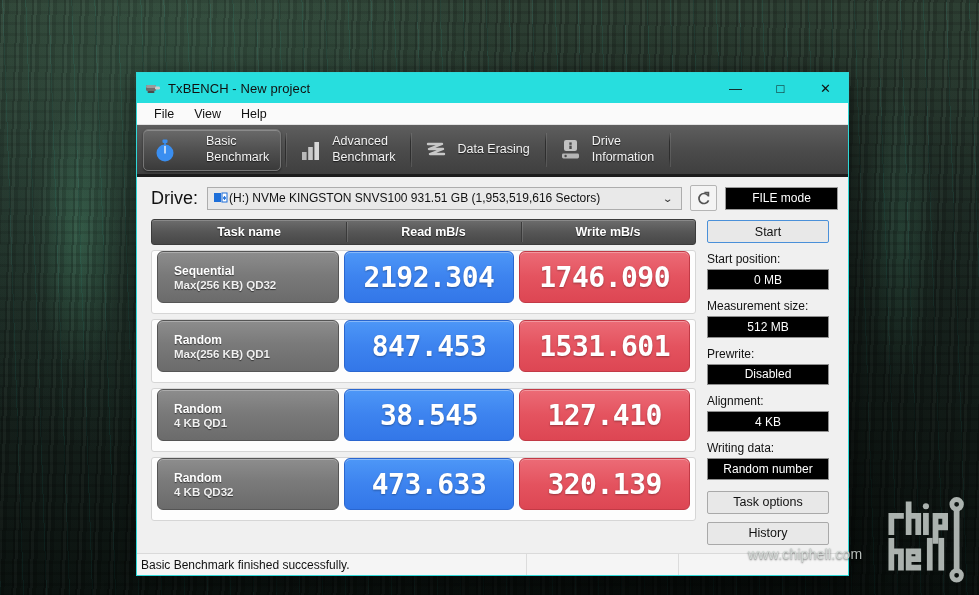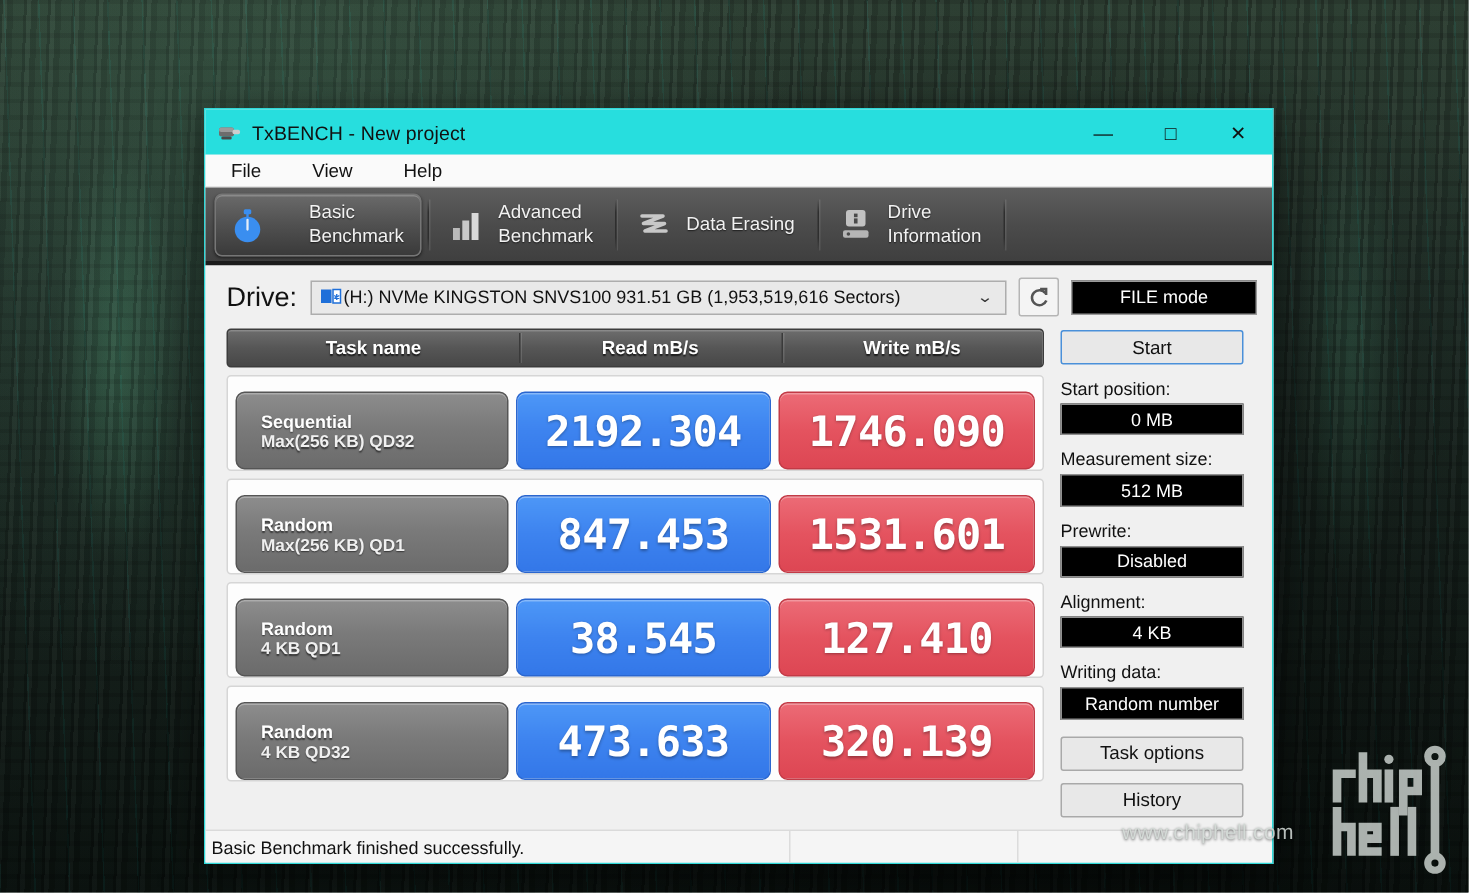--- a/index.html
+++ b/index.html
@@ -81,21 +81,21 @@
   .win-btn {
     width: 45px; height: 100%;
     display: flex; align-items: center; justify-content: center;
     color: #111; font-size: 13px; line-height: 1;
   }
 
   
   #menubar {
     height: 22px; background: #fafafa;
     display: flex; align-items: center;
-    padding-left: 8px; gap: 16px; flex: 0 0 auto;
+    padding-left: 8px; gap: 2px; flex: 0 0 auto;
     border-bottom: 1px solid #e3e3e3;
   }
   .menu-item {
     font-size: 12.5px; color: #111;
     padding: 3px 9px; border-radius: 2px;
   }
 
   
   #tabstrip {
     height: 52px; flex: 0 0 auto;
@@ -145,21 +145,21 @@
   #drive-caret {
     margin-left: auto; font-size: 10px; color: #333;
     transform: scaleX(1.35); padding-right: 3px;
   }
   #refresh-btn {
     width: 27px; height: 26px; background: #f4f4f4;
     border: 1px solid #b5b5b5; border-radius: 2px;
     display: flex; align-items: center; justify-content: center; flex: 0 0 auto;
   }
   #filemode-btn {
-    width: 124px; height: 23px; background: #000;
+    width: 113px; height: 23px; background: #000;
     border: 1px solid #9a9a9a;
     display: flex; align-items: center; justify-content: center; flex: 0 0 auto;
   }
   #filemode-btn span { color: #fff; font-size: 12px; }
 
   
   #body {
     flex: 1 1 auto; display: flex; background: #f0f0f0;
     padding: 0 10px 0 14px; gap: 11px; min-height: 0;
   }
@@ -185,21 +185,21 @@
     content: ""; position: absolute; left: 0; top: 2px; bottom: 2px;
     width: 1px; background: #3a3a3a; box-shadow: 1px 0 0 rgba(255,255,255,.13);
   }
   .th-task  { width: 194px; }
   .th-read  { width: 175px; }
   .th-write { width: 174px; }
 
   .res-row {
     height: 64px; flex: 0 0 auto;
     background: #fdfdfd; border: 1px solid #d6d6d6; border-radius: 3px;
-    display: flex; align-items: flex-end; padding: 0 5px; gap: 5px;
+    display: flex; align-items: flex-start; padding: 0 5px; gap: 5px;
   }
   .cell-task {
     width: 182px; height: 52px; border-radius: 6px;
     background: linear-gradient(180deg, #8d8d8d 0%, #7a7a7a 45%, #6b6b6b 100%);
     border: 1px solid #555; box-shadow: inset 0 1px 0 rgba(255,255,255,.28);
     display: flex; flex-direction: column; justify-content: center;
     padding-left: 16px; gap: 1px;
   }
   .task-line1 { font-size: 12px; font-weight: bold; color: #fff; text-shadow: 0 1px 1px rgba(0,0,0,.55); }
   .task-line2 { font-size: 11.5px; font-weight: bold; color: #f0f0f0; text-shadow: 0 1px 1px rgba(0,0,0,.55); }

